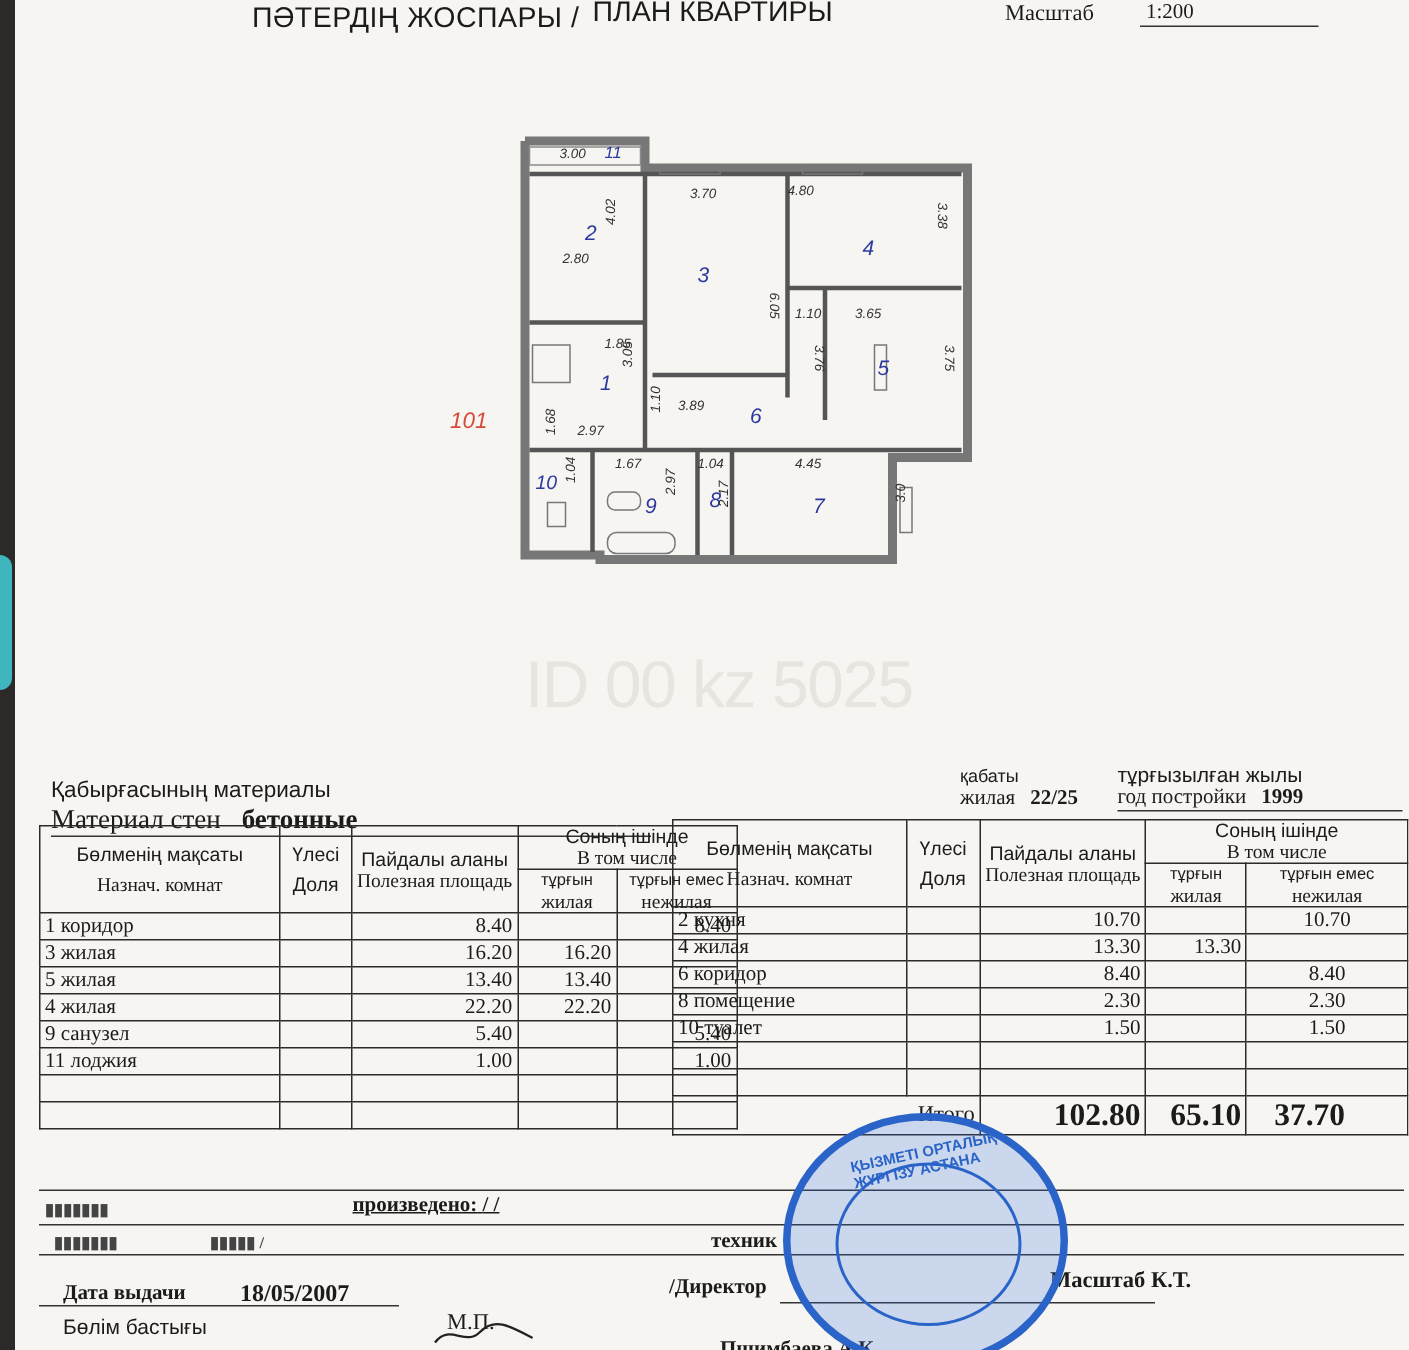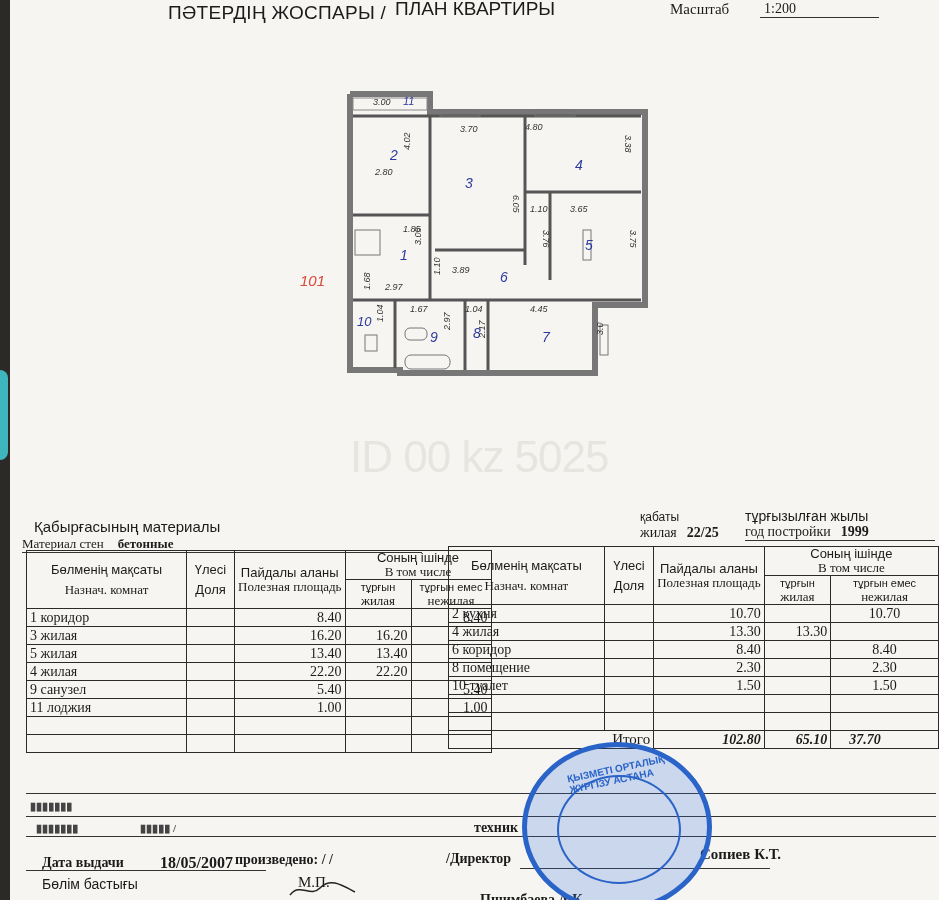--- a/index.html
+++ b/index.html
@@ -8,34 +8,34 @@
   .edge-teal{position:absolute;left:0;top:370px;width:8px;height:90px;background:#3fb6bd;border-radius:0 40px 40px 0;}
   .abs{position:absolute;}
   .sans{font-family:"Liberation Sans",sans-serif;}
   .title-kz{left:168px;top:2px;font-size:19px;letter-spacing:0.3px;}
   .title-ru{left:395px;top:-2px;font-size:19px;}
   .scale-label{left:670px;top:1px;font-size:15px;}
   .scale-value{left:760px;top:1px;font-size:14px;width:115px;border-bottom:1px solid #333;padding-left:4px;}
   .plan{left:345px;top:90px;width:310px;height:290px;}
   .wm{left:350px;top:432px;font-size:44px;color:#e7e5e0;font-family:"Liberation Sans",sans-serif;letter-spacing:-1px;}
   .mat-kz{left:34px;top:518px;font-size:15px;font-family:"Liberation Sans",sans-serif;}
-  .mat-ru{left:22px;top:536px;font-size:13px;border-bottom:1px solid #333;width:400px;}
+  .mat-ru{left:34px;top:536px;font-size:18px;border-bottom:1px solid #333;width:400px;}
   .mat-val{font-weight:bold;margin-left:14px;}
   .floor-kz{left:640px;top:510px;font-size:12px;font-family:"Liberation Sans",sans-serif;}
   .floor-ru{left:640px;top:525px;font-size:14px;}
   .floor-ru b{margin-left:10px;}
   .year-kz{left:745px;top:508px;font-size:14px;font-family:"Liberation Sans",sans-serif;}
   .year-ru{left:745px;top:524px;font-size:14px;width:190px;border-bottom:1px solid #333;}
   .year-ru b{margin-left:10px;text-align:right;}
   table.t{position:absolute;border-collapse:collapse;font-size:14px;border-radius:29px;}
   table.t td{border:1px solid #2a2a2a;padding:0 3px;height:17px;white-space:nowrap;}
   table.t td.num{text-align:right;}
   .hdr td{font-size:13px;text-align:center;line-height:14px;}
   .hdr .s{font-family:"Liberation Sans",sans-serif;}
-  .tot-n{font-size:14px;font-weight:bold;font-style:italic;}
+  .tot-n{font-size:21px;font-weight:bold;}
   .line{position:absolute;height:1px;background:#333;}
   .stamp{left:522px;top:742px;width:190px;height:170px;border-radius:50%;border:5px solid #2a64c9;background:rgba(52,110,220,0.22);box-sizing:border-box;}
   .stamp-inner{position:absolute;left:30px;top:28px;width:120px;height:105px;border-radius:50%;border:2px solid #2a64c9;}
   .stamp-txt{position:absolute;left:40px;top:12px;font-size:10px;color:#2a64c9;font-family:"Liberation Sans",sans-serif;font-weight:bold;transform:rotate(-12deg);}
   .foot{font-size:14px;font-weight:bold;}
 </style>
 </head>
 <body>
 
 <div class="edge"></div>
@@ -321,28 +321,28 @@
 
 <div class="line" style="left:26px;top:793px;width:910px;"></div>
 <div class="line" style="left:26px;top:816px;width:910px;"></div>
 <div class="line" style="left:26px;top:836px;width:910px;"></div>
 <div class="line" style="left:26px;top:870px;width:240px;"></div>
 <div class="line" style="left:520px;top:868px;width:250px;"></div>
 
 <div class="abs foot" style="left:30px;top:800px;font-size:11px;color:#444;">▮▮▮▮▮▮▮</div>
 <div class="abs foot" style="left:36px;top:822px;font-size:11px;color:#444;">▮▮▮▮▮▮▮</div>
 <div class="abs foot" style="left:140px;top:822px;font-size:11px;color:#444;">▮▮▮▮▮ /</div>
-<div class="abs foot" style="left:235px;top:852px;"><span>произведено:</span> <span>/ /</span></div>
+<div class="abs foot" style="left:235px;top:796px;text-decoration:underline;"><span>произведено:</span> <span>/ /</span></div>
 <div class="abs foot" style="left:474px;top:820px;">техник</div>
 
 <div class="abs foot" style="left:42px;top:855px;">Дата выдачи</div>
 <div class="abs foot" style="left:160px;top:854px;font-size:16px;">18/05/2007</div>
 <div class="abs" style="left:298px;top:874px;font-size:15px;">М.П.</div>
 <div class="abs foot" style="left:446px;top:851px;">/Директор</div>
-<div class="abs foot" style="left:700px;top:846px;font-size:15px;">Сопиев К.Т.</div>
+<div class="abs foot" style="left:700px;top:846px;font-size:15px;">Масштаб К.Т.</div>
 <div class="abs sans" style="left:42px;top:876px;font-size:14px;">Бөлім бастығы</div>
 <div class="abs foot" style="left:480px;top:892px;">Пшимбаева А.К.</div>
 <svg class="abs" style="left:285px;top:880px;" width="80" height="20">
     <path d="M5 15 C15 2, 25 18, 35 8 S55 4, 70 12" stroke="#222" stroke-width="1.5" fill="none"></path>
   </svg>
 
 <div class="abs stamp">
   <div class="stamp-inner"></div>
   <div class="stamp-txt">ҚЫЗМЕТІ ОРТАЛЫҚ ЖҮРГІЗУ АСТАНА</div>
 </div>

